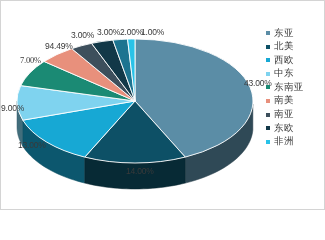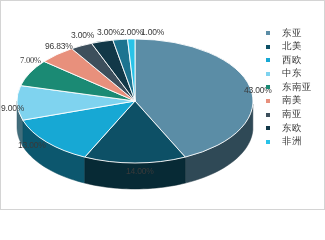--- a/index.html
+++ b/index.html
@@ -44,21 +44,21 @@
     right: 4px;
     top: 26px;
     width: 54px;
     display: flex;
     flex-direction: column;
     gap: 1.6px;
   }
   .legend-item {
     display: flex;
     align-items: center;
-    gap: 12px;
+    gap: 4px;
     height: 12px;
   }
   .legend-swatch {
     width: 4px;
     height: 4px;
     flex: 0 0 auto;
   }
   .legend-text {
     font-size: 9.5px;
     color: #3a3a3a;
@@ -82,26 +82,26 @@
         <path d="M134,100 L83.76,156.10 A118,62 0 0 1 21.78,119.16 Z" fill="#17a8d4" stroke="#ffffff" stroke-width="0.9"></path>
         <path d="M134,100 L21.78,119.16 A118,62 0 0 1 19.71,84.58 Z" fill="#7fd3ef" stroke="#ffffff" stroke-width="0.9"></path>
         <path d="M134,100 L19.71,84.58 A118,62 0 0 1 43.08,60.48 Z" fill="#1b8a74" stroke="#ffffff" stroke-width="0.9"></path>
         <path d="M134,100 L43.08,60.48 A118,62 0 0 1 70.77,47.65 Z" fill="#e8907c" stroke="#ffffff" stroke-width="0.9"></path>
         <path d="M134,100 L70.77,47.65 A118,62 0 0 1 90.56,42.35 Z" fill="#3d4f5c" stroke="#ffffff" stroke-width="0.9"></path>
         <path d="M134,100 L90.56,42.35 A118,62 0 0 1 111.89,39.10 Z" fill="#123848" stroke="#ffffff" stroke-width="0.9"></path>
         <path d="M134,100 L111.89,39.10 A118,62 0 0 1 126.59,38.12 Z" fill="#1d7490" stroke="#ffffff" stroke-width="0.9"></path>
         <path d="M134,100 L126.59,38.12 A118,62 0 0 1 134.00,38.00 Z" fill="#29c2e8" stroke="#ffffff" stroke-width="0.9"></path>
       </svg>
 
-    <span class="slice-label" style="left:243px; top:77px;margin-top:8px;">43.00%</span>
+    <span class="slice-label" style="left:243px; top:70px;margin-top:8px;">43.00%</span>
     <span class="slice-label" style="left:125px; top:166px;">14.00%</span>
     <span class="slice-label" style="left:17px; top:140px;text-align:center;">13.00%</span>
     <span class="slice-label" style="left:0; top:103px;">9.00%</span>
     <span class="slice-label" style="left:19px; top:55px;font-family:Liberation Serif, serif;">7.00%</span>
-    <span class="slice-label" style="left:44px; top:41px;">96.83%</span>
+    <span class="slice-label" style="left:44px; top:41px;">94.49%</span>
     <span class="slice-label" style="left:70px; top:30px;">3.00%</span>
     <span class="slice-label" style="left:96px; top:27px;">3.00%</span>
     <span class="slice-label" style="left:119px; top:27px;text-align:right;">2.00%</span>
     <span class="slice-label" style="left:140px; top:27px;text-align:right;">1.00%</span>
   </div>
 
   <div id="legend">
       <div class="legend-item">
         <span class="legend-swatch" style="background: rgb(91, 141, 166);"></span>
         <span class="legend-text">东亚</span>

